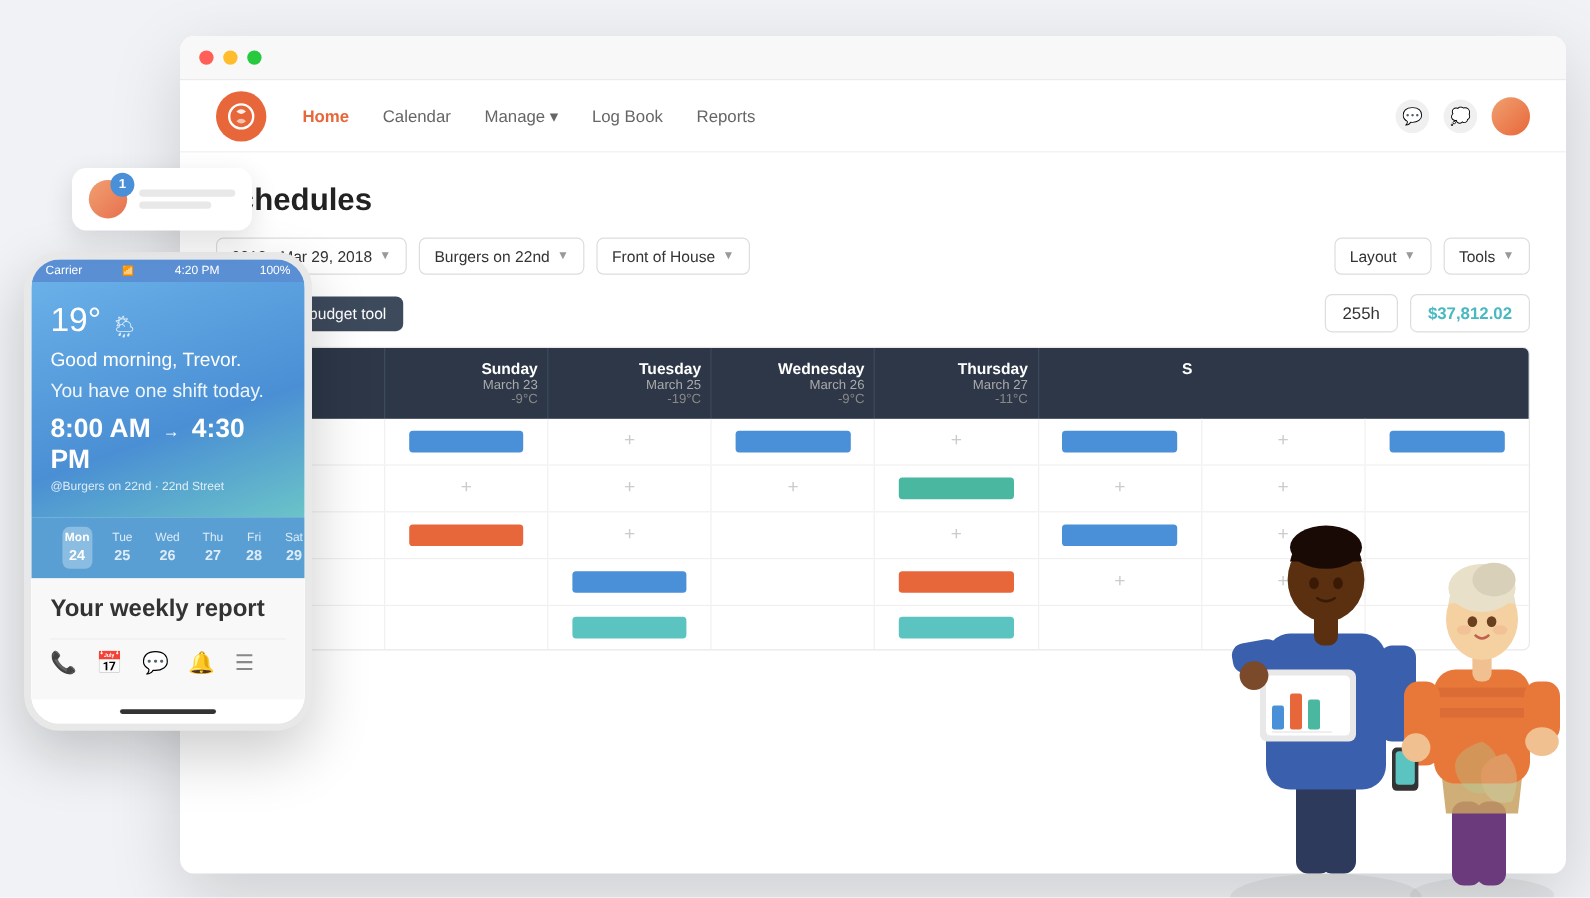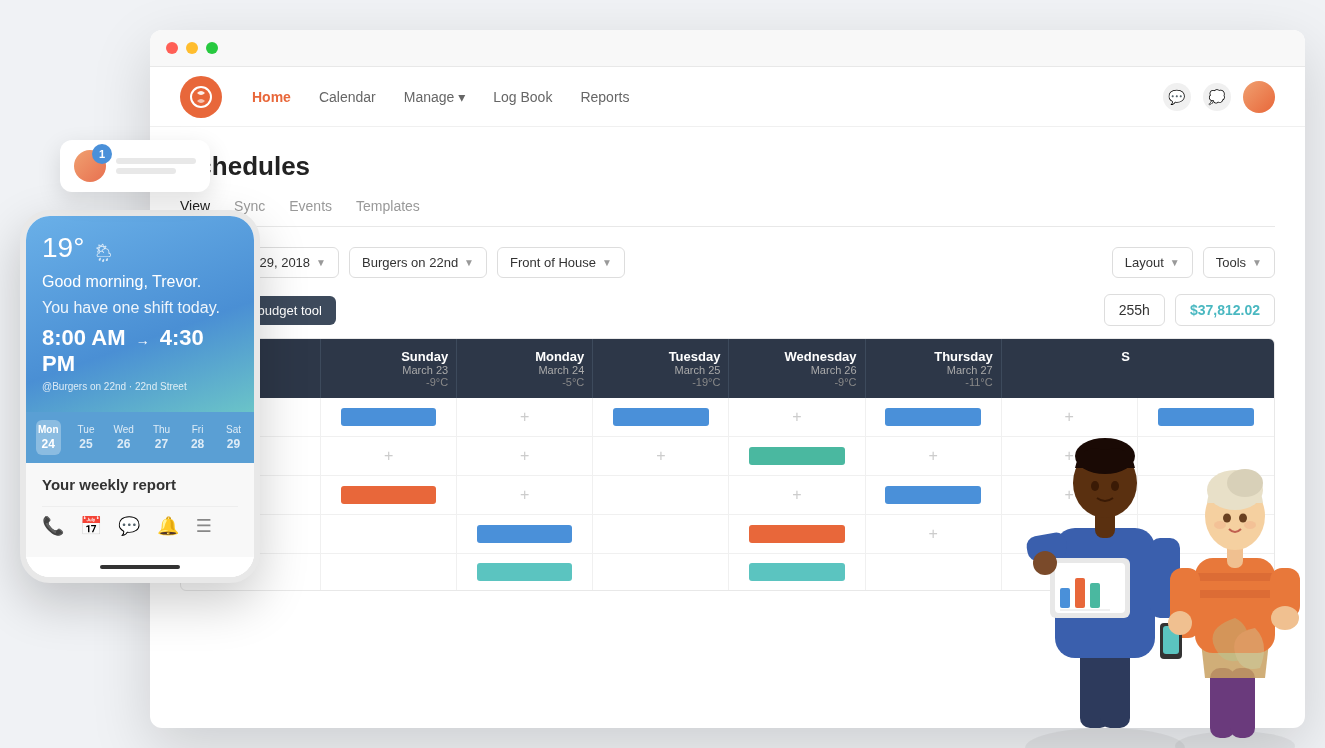--- a/index.html
+++ b/index.html
@@ -200,35 +200,35 @@
       background: linear-gradient(160deg, #6ab0e8 0%, #4a8fd4 60%, #6bc4c8 100%);
       padding: 16px 16px 20px;
       color: #fff;
     }
     .phone-temp { font-size: 28px; font-weight: 300; }
     .phone-greeting { font-size: 16px; font-weight: 300; margin-top: 8px; line-height: 1.3; }
     .phone-shift-text { font-size: 16px; margin-top: 6px; opacity: 0.9; }
     .phone-time { font-size: 22px; font-weight: 600; margin-top: 8px; }
     .phone-location { font-size: 10px; opacity: 0.8; margin-top: 4px; }
     .phone-calendar-strip {
-      display: flex; padding: 8px 10px; gap: 15px; background: #5a9fd4;
+      display: flex; padding: 8px 26px; gap: 15px; background: #5a9fd4;
     }
     .cal-day {
       flex: 1; text-align: center; color: rgba(255,255,255,0.8); font-size: 10px;
       padding: 4px 2px; border-radius: 6px;
     }
     .cal-day.today { background: rgba(255,255,255,0.3); color: #fff; font-weight: 600; }
     .cal-day .day-num { font-size: 12px; font-weight: 600; margin-top: 2px; }
 
     .phone-bottom {
       background: #f8f8f8;
       padding: 12px 16px;
     }
     .weekly-report-label {
-      font-size: 15px; font-weight: 600; color: #333; line-height: 1.3;
+      font-size: 20px; font-weight: 600; color: #333; line-height: 1.3;
     }
     .phone-icons-row {
       display: flex; gap: 16px; margin-top: 12px; padding: 8px 0;
       border-top: 1px solid #eee;
     }
     .phone-icon { font-size: 18px; color: #888; cursor: pointer; }
     .phone-icon.red { color: #e8673a; }
     .phone-icon.orange { color: #e8673a; position: relative; }
     .phone-home-indicator {
       background: #fff; padding: 8px;
@@ -313,26 +313,20 @@
     <div class="nav-right">
       <div class="nav-icon">💬</div>
       <div class="nav-icon">💭</div>
       <div class="nav-avatar"></div>
     </div>
   </div>
 
   <div class="app-content">
     <div class="page-title">Schedules</div>
 
-    <div class="tab-bar">
-      <div class="tab active">View</div>
-      <div class="tab">Sync</div>
-      <div class="tab">Events</div>
-      <div class="tab">Templates</div>
-    </div>
 
     <div class="schedule-toolbar">
       <button class="dropdown-btn">
         <span>2018 - Mar 29, 2018</span> 
           <span class="arrow">▼</span>
       </button>
       <button class="dropdown-btn">
         <span>Burgers on 22nd</span> 
           <span class="arrow">▼</span>
       </button>
@@ -362,25 +356,20 @@
       <div class="grid-header">
         <div class="grid-header-cell name-col">
           <span class="day">Name</span>
         </div>
         <div class="grid-header-cell">
           <div class="day">Sunday</div>
           <div class="date">March 23</div>
           <div class="temp">-9°C</div>
         </div>
         <div class="grid-header-cell">
-          <div class="day">Monday</div>
-          <div class="date">March 24</div>
-          <div class="temp">-5°C</div>
-        </div>
-        <div class="grid-header-cell">
           <div class="day">Tuesday</div>
           <div class="date">March 25</div>
           <div class="temp">-19°C</div>
         </div>
         <div class="grid-header-cell">
           <div class="day">Wednesday</div>
           <div class="date">March 26</div>
           <div class="temp">-9°C</div>
         </div>
         <div class="grid-header-cell">
@@ -520,20 +509,26 @@
   </div>
   <div class="notif-lines">
     <div class="notif-line" style="width:80px"></div>
     <div class="notif-line" style="width:60px"></div>
   </div>
 </div>
 
 <div class="mobile-phone">
   <div class="phone-screen">
 
+    <div class="phone-status-bar">
+      <span>Carrier</span>
+      <span style="font-size:8px">📶</span>
+      <span>4:20 PM</span>
+      <span>100%</span>
+    </div>
 
     <div class="phone-hero">
       <div style="display:flex; align-items:flex-end; gap:8px;">
         <span class="phone-temp">19°</span>
         <span style="font-size:18px; opacity:0.8">🌦</span>
       </div>
       <div class="phone-greeting">Good morning, Trevor.</div>
       <div class="phone-shift-text">You have one shift today.</div>
       <div class="phone-time">
         <span>8:00 AM</span>

